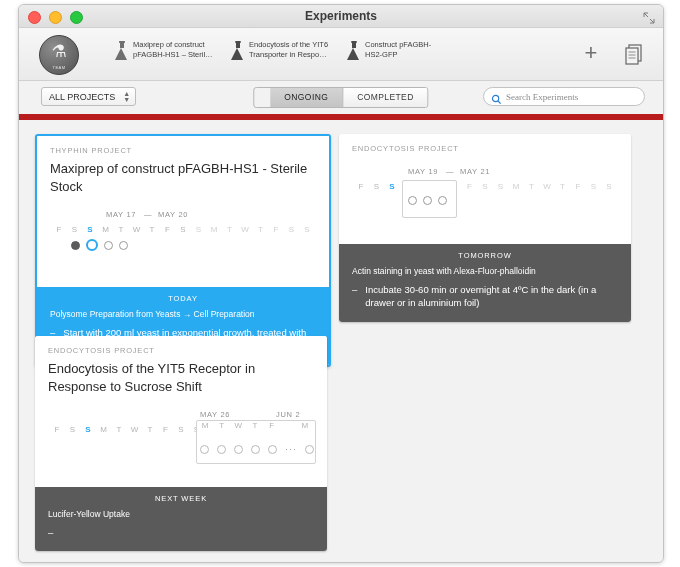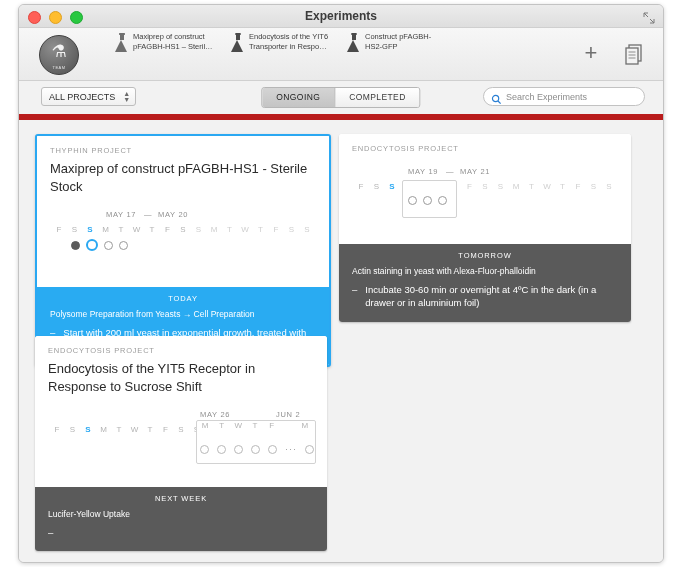--- a/index.html
+++ b/index.html
@@ -95,21 +95,21 @@
     position: absolute;
     left: 0; right: 0;
     bottom: 4px;
     text-align: center;
     font-size: 4px;
     letter-spacing: 0.5px;
     color: #e4e4e4;
   }
   .tool-exp {
     position: absolute;
-    top: 4px;
+    top: 12px;
     display: flex;
     align-items: flex-start;
     gap: 5px;
     width: 118px;
   }
   .tool-exp .fl {
     flex: 0 0 auto;
     margin-top: 1px;
   }
   .tool-exp .txt {
@@ -204,20 +204,21 @@
   .segmented {
     position: absolute;
     left: 50%;
     transform: translateX(-50%);
     top: 6px;
     display: flex;
     border: 1px solid #b6b6b6;
     border-radius: 3px;
     overflow: hidden;
     height: 19px;
+    padding-left: 16px;
   }
   .seg {
     font-size: 8.5px;
     letter-spacing: 0.4px;
     padding: 0 14px;
     line-height: 19px;
     color: #3a3a3a;
     background: linear-gradient(#ffffff, #eeeeee);
   }
   .seg.active {
@@ -228,20 +229,21 @@
   .searchbox {
     position: absolute;
     right: 18px;
     top: 6px;
     width: 162px;
     height: 19px;
     background: #ffffff;
     border: 1px solid #c2c2c2;
     border-radius: 10px;
     box-sizing: border-box;
+    font-family: Liberation Serif, serif;
   }
   .searchbox .mag {
     position: absolute;
     left: 7px;
     top: 3px;
     color: #2a7fd4;
   }
   .searchbox .ph {
     position: absolute;
     left: 22px;

